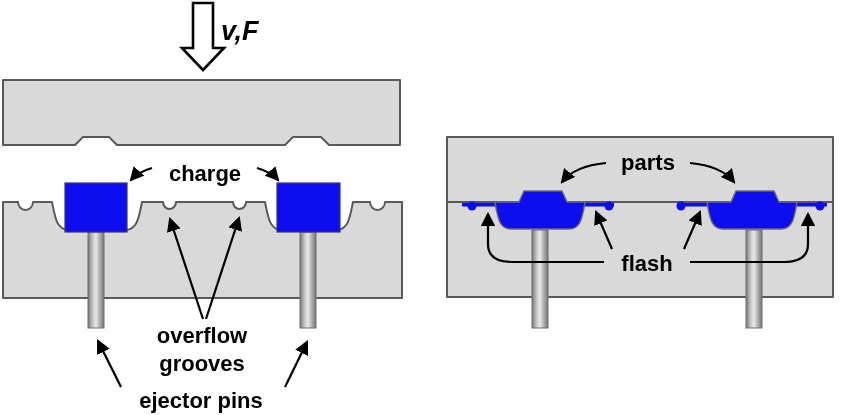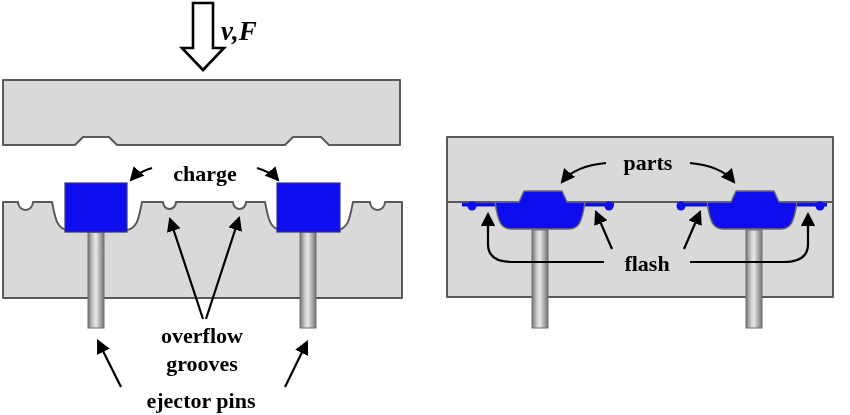--- a/index.html
+++ b/index.html
@@ -1,17 +1,17 @@
 <!DOCTYPE html>
 <html style="--background: #ffffff; --mold-fill: #d9d9d9; --mold-outline: #595959; --material-blue: #0d0df0; --pin-light: #d8d8d8; --pin-dark: #767676; --label-color: #000000;"><head>
 <meta charset="utf-8">
 <style>
   html,body{margin:0;padding:0;background:#fff;}
   .stage{position:relative;width:850px;height:415px;background:var(--background,#ffffff);overflow:hidden;
-         font-family:Liberation Serif, serif;}
+         font-family:Liberation Sans, sans-serif;}
   svg{position:absolute;left:0;top:0;}
   .mold{fill:var(--mold-fill,#d9d9d9);stroke:var(--mold-outline,#595959);stroke-width:2;stroke-linejoin:round;}
   .pline{stroke:var(--mold-outline,#595959);stroke-width:1.8;}
   .blue{fill:var(--material-blue,#0d0df0);stroke:#35357a;stroke-width:1.2;}
   .part{fill:var(--material-blue,#0d0df0);stroke:#6b6b6b;stroke-width:1.5;stroke-linejoin:round;}
   .flash{fill:var(--material-blue,#0d0df0);stroke:none;}
   .pin{fill:url(#pinGrad);stroke:#6f6f6f;stroke-width:1;}
   .press{fill:#ffffff;stroke:#000;stroke-width:2.6;stroke-linejoin:miter;}
   .label{font-weight:bold;font-size:22px;fill:var(--label-color,#000);}
   .vf{font-style:italic;font-weight:bold;font-size:27px;fill:var(--label-color,#000);}

